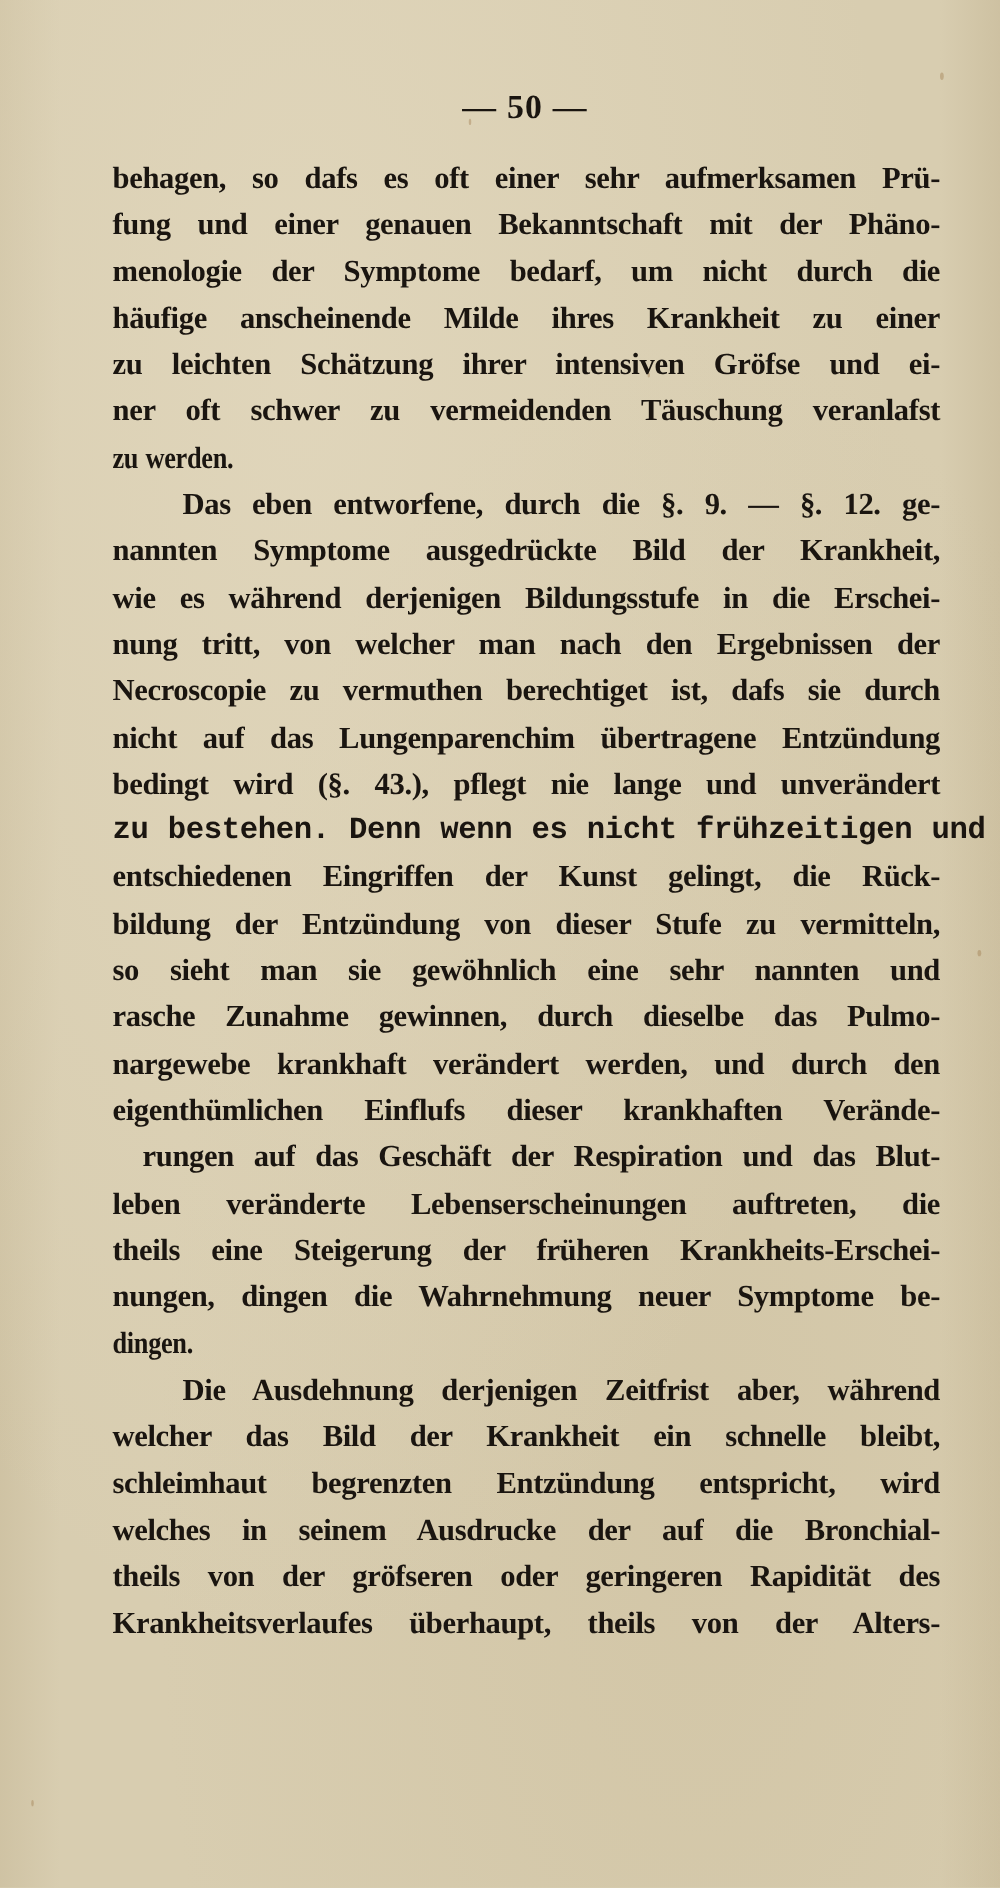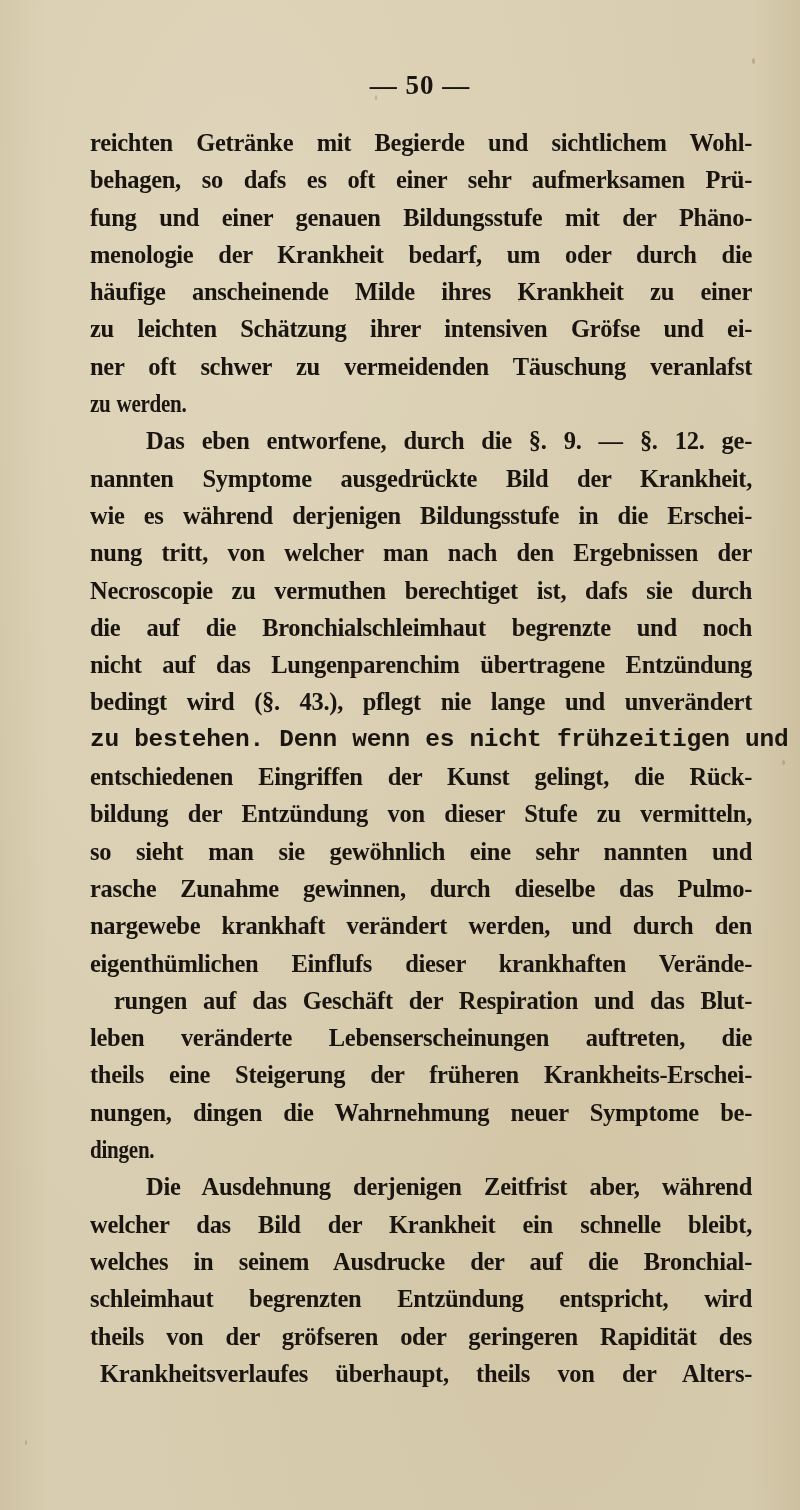--- a/index.html
+++ b/index.html
@@ -75,48 +75,46 @@
   <div class="stain" style="left:752px;top:58px;width:3px;height:6px;"></div>
   <div class="stain" style="left:375px;top:95px;width:2px;height:5px;"></div>
   <div class="stain" style="left:782px;top:760px;width:3px;height:5px;"></div>
   <div class="stain" style="left:25px;top:1440px;width:2px;height:5px;"></div>
   <div class="stain" style="left:518px;top:298px;width:2px;height:4px;"></div>
 
   <div class="page-number" style="transform: none;">— 50 —</div>
 
   <div class="text-block" id="text-block">
 
-  <span class="line" style="display: block; width: auto;">reichten Getränke mit Begierde und sichtlichem Wohl-</span>
       <span class="line" style="display: block; width: auto;">behagen, so dafs es oft einer sehr aufmerksamen Prü-</span>
-      <span class="line" style="display: block; width: auto;">fung und einer genauen Bildungsstufe mit der Phäno-</span>
-      <span class="line" style="display: block; width: auto;">menologie der Krankheit bedarf, um oder durch die</span>
+      <span class="line" style="display: block; width: auto;">fung und einer genauen Bekanntschaft mit der Phäno-</span>
+      <span class="line" style="display: block; width: auto;">menologie der Symptome bedarf, um nicht durch die</span>
       <span class="line" style="display: block; width: auto;">häufige anscheinende Milde ihres Krankheit zu einer</span>
       <span class="line" style="display: block; width: auto;">zu leichten Schätzung ihrer intensiven Gröfse und ei-</span>
       <span class="line" style="display: block; width: auto;">ner oft schwer zu vermeidenden Täuschung veranlafst</span>
       <span class="line last" style="display: block; width: auto; transform: scaleX(0.86); transform-origin: 0px 0px;">zu werden.</span>
       <span class="line indent" style="display: block; width: auto;">Das eben entworfene, durch die §. 9. — §. 12. ge-</span>
       <span class="line" style="display: block; width: auto;">nannten Symptome ausgedrückte Bild der Krankheit,</span>
       <span class="line" style="display: block; width: auto;">wie es während derjenigen Bildungsstufe in die Erschei-</span>
       <span class="line" style="display: block; width: auto;">nung tritt, von welcher man nach den Ergebnissen der</span>
       <span class="line" style="display: block; width: auto;">Necroscopie zu vermuthen berechtiget ist, dafs sie durch</span>
-      <span class="line" style="display: block; width: auto;">die auf die Bronchialschleimhaut begrenzte und noch</span>
       <span class="line" style="display: block; width: auto;">nicht auf das Lungenparenchim übertragene Entzündung</span>
       <span class="line" style="display: block; width: auto;">bedingt wird (§. 43.), pflegt nie lange und unverändert</span>
       <span class="line" style="display: block; width: auto; font-family: Liberation Mono, monospace;">zu bestehen. Denn wenn es nicht frühzeitigen und</span>
       <span class="line" style="display: block; width: auto;">entschiedenen Eingriffen der Kunst gelingt, die Rück-</span>
       <span class="line" style="display: block; width: auto;">bildung der Entzündung von dieser Stufe zu vermitteln,</span>
       <span class="line" style="display: block; width: auto;">so sieht man sie gewöhnlich eine sehr nannten und</span>
       <span class="line" style="display: block; width: auto;">rasche Zunahme gewinnen, durch dieselbe das Pulmo-</span>
       <span class="line" style="display: block; width: auto;">nargewebe krankhaft verändert werden, und durch den</span>
       <span class="line" style="display: block; width: auto;">eigenthümlichen Einflufs dieser krankhaften Verände-</span>
       <span class="line" style="display: block; width: auto; margin-left: 24px;">rungen auf das Geschäft der Respiration und das Blut-</span>
       <span class="line" style="display: block; width: auto;">leben veränderte Lebenserscheinungen auftreten, die</span>
       <span class="line" style="display: block; width: auto;">theils eine Steigerung der früheren Krankheits-Erschei-</span>
       <span class="line" style="display: block; width: auto;">nungen, dingen die Wahrnehmung neuer Symptome be-</span>
       <span class="line last" style="display: block; width: auto; transform: scaleX(0.86); transform-origin: 0px 0px;">dingen.</span>
       <span class="line indent" style="display: block; width: auto;">Die Ausdehnung derjenigen Zeitfrist aber, während</span>
       <span class="line" style="display: block; width: auto;">welcher das Bild der Krankheit ein schnelle bleibt,</span>
+      <span class="line" style="display: block; width: auto;">schleimhaut begrenzten Entzündung entspricht, wird</span>
       <span class="line" style="display: block; width: auto;">welches in seinem Ausdrucke der auf die Bronchial-</span>
-      <span class="line" style="display: block; width: auto;">schleimhaut begrenzten Entzündung entspricht, wird</span>
       <span class="line" style="display: block; width: auto;">theils von der gröfseren oder geringeren Rapidität des</span>
-      <span class="line" style="display: block; width: auto; margin-left: 10px;">Krankheitsverlaufes überhaupt, theils von der Alters-</span>
+      <span class="line" style="display: block; width: auto;">Krankheitsverlaufes überhaupt, theils von der Alters-</span>
     </div>
 </div>
 
 </body></html>

